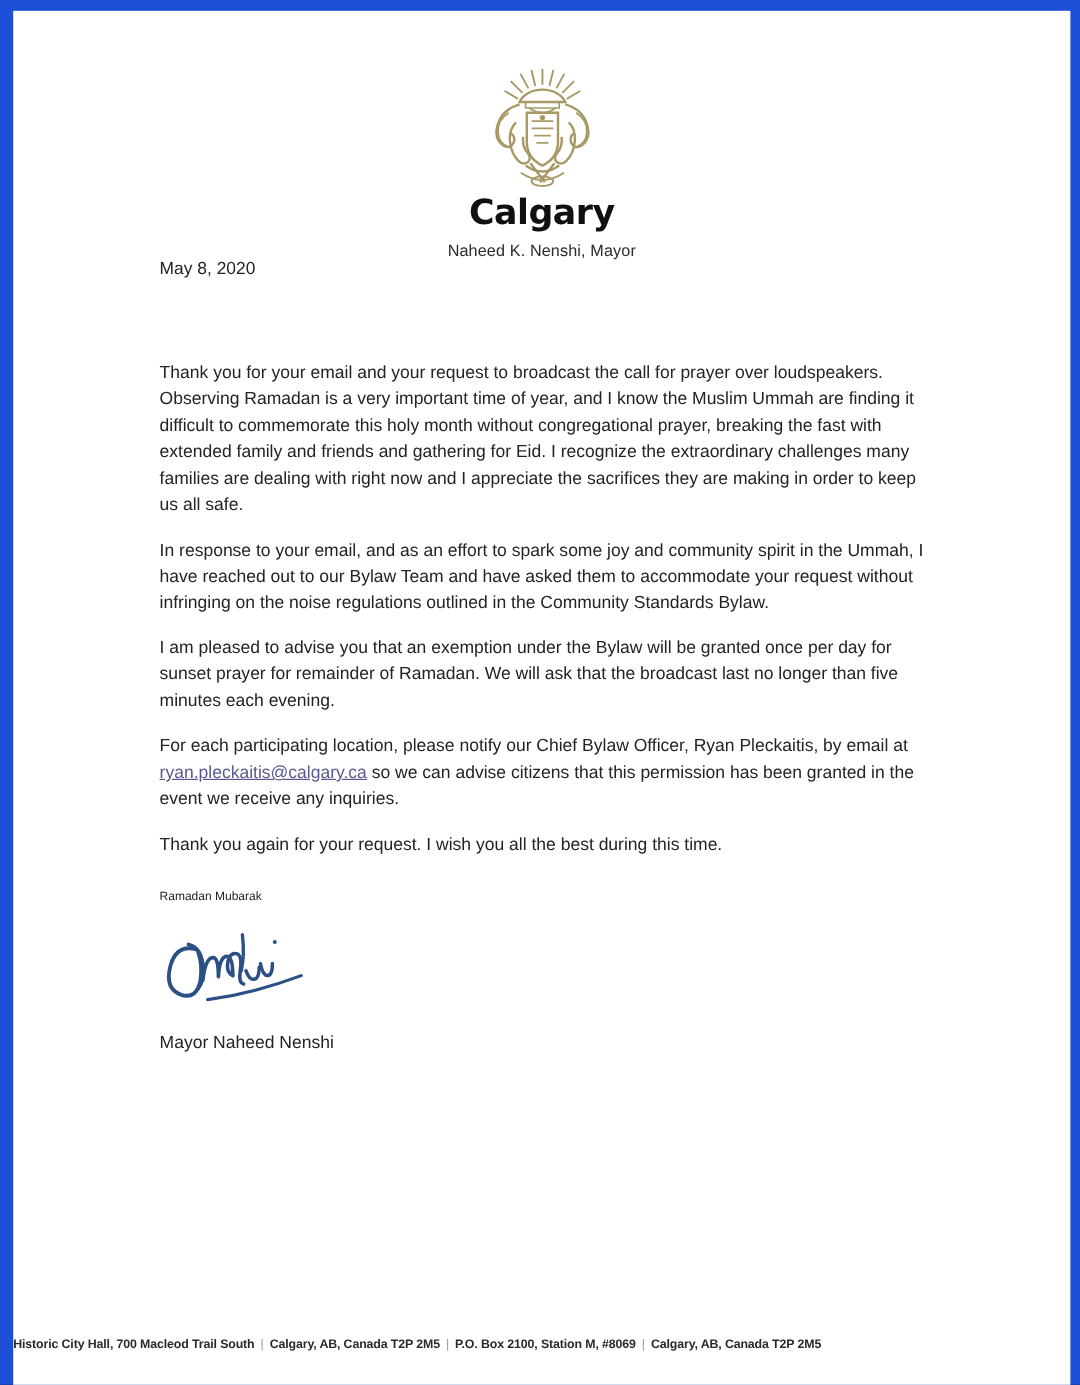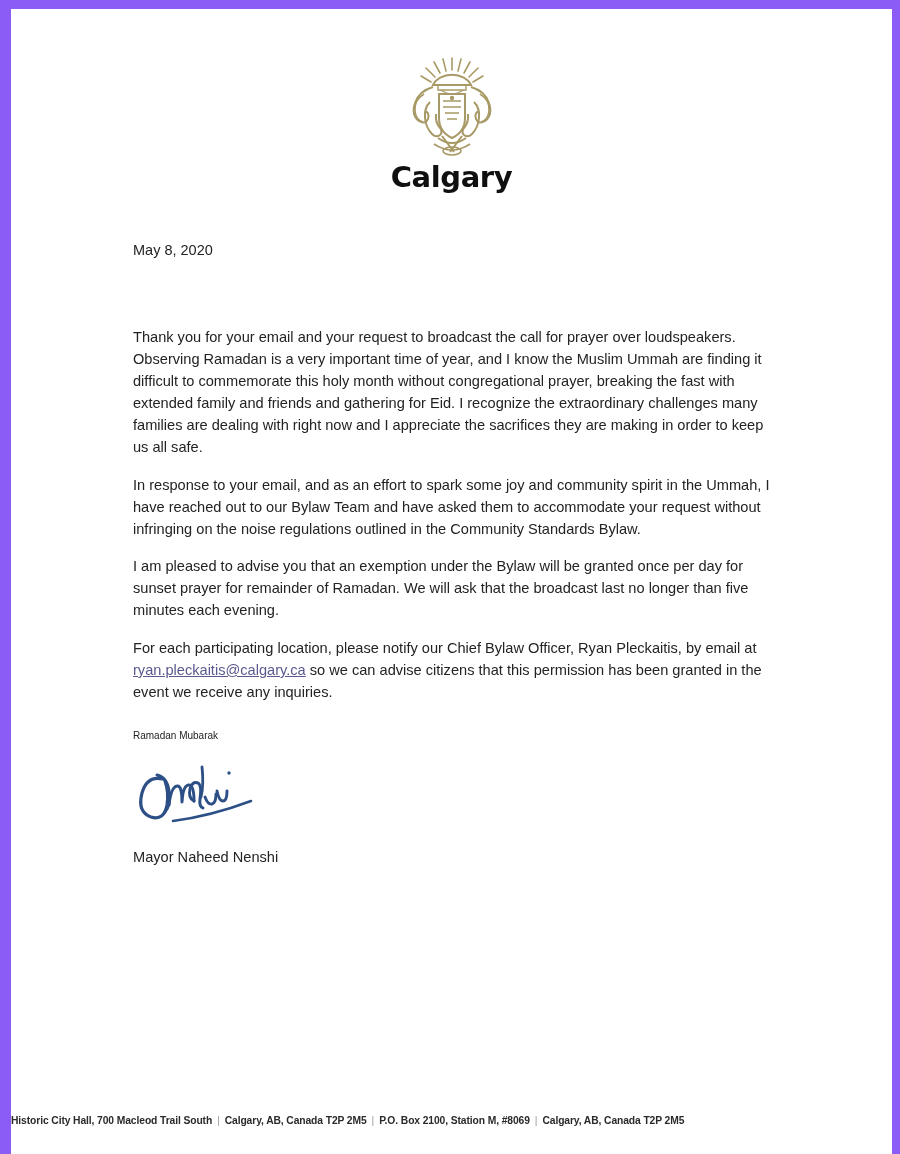--- a/index.html
+++ b/index.html
@@ -12,21 +12,21 @@
     height: 1154px;
     overflow: hidden;
     font-family: "Liberation Sans", sans-serif;
   }
 
   
   .scan-frame {
     position: relative;
     width: 900px;
     height: 1154px;
-    background: #8b5cf6;
+    background: #1d4ed8;
     box-sizing: border-box;
     padding: 9px 8px 0 11px;
   }
 
   .page {
     position: relative;
     width: 100%;
     height: 1145px;
     background: #ffffff;
     box-sizing: border-box;
@@ -60,21 +60,20 @@
     letter-spacing: 0.1px;
   }
 
   
   .letter-body {
     padding: 0 120px 0 122px;
     color: #232323;
   }
   .date {
     font-size: 14.5px;
-    margin-top: 50px;
     color: #232323;
   }
   .para {
     font-size: 14.6px;
     line-height: 1.5;
     margin-top: 16px;
     color: #232323;
     text-align: left;
   }
   .para.first { margin-top: 69px; }
@@ -165,34 +164,36 @@
 
           <path d="M38 84 q14 10 28 0" fill="none" stroke-width="2"></path>
           <path d="M42 82 l12 16 M62 82 l-12 16" stroke-width="2"></path>
           <path d="M34 90 q18 12 36 0" fill="none" stroke-width="1.6"></path>
           <ellipse cx="52" cy="97" rx="9" ry="4" fill="none" stroke-width="1.6"></ellipse>
         </g>
       </svg>
 
       <div class="wordmark">Calgary</div>
 
+      <div class="mayor-line">Naheed K. Nenshi, Mayor</div>
     </div>
 
     <div class="letter-body">
 
       <div class="date">May 8, 2020</div>
 
       <p class="para first">Thank you for your email and your request to broadcast the call for prayer over loudspeakers. Observing Ramadan is a very important time of year, and I know the Muslim Ummah are finding it difficult to commemorate this holy month without congregational prayer, breaking the fast with extended family and friends and gathering for Eid. I recognize the extraordinary challenges many families are dealing with right now and I appreciate the sacrifices they are making in order to keep us all safe.</p>
 
       <p class="para">In response to your email, and as an effort to spark some joy and community spirit in the Ummah, I have reached out to our Bylaw Team and have asked them to accommodate your request without infringing on the noise regulations outlined in the Community Standards Bylaw.</p>
 
       <p class="para">I am pleased to advise you that an exemption under the Bylaw will be granted once per day for sunset prayer for remainder of Ramadan.  We will ask that the broadcast last no longer than five minutes each evening.</p>
 
       <p class="para"><span>For each participating location, please notify our Chief Bylaw Officer, Ryan Pleckaitis, by email at </span><a class="email-link" href="#">ryan.pleckaitis@calgary.ca</a><span> so we can advise citizens that this permission has been granted in the event we receive any inquiries.</span></p>
 
+      <p class="para">Thank you again for your request.  I wish you all the best during this time.</p>
 
       <div class="signoff">Ramadan Mubarak</div>
     </div>
 
     <div class="signature-block">
 
       <svg class="signature" viewBox="0 0 150 76">
         <g fill="none" stroke="#2c4f86" stroke-linecap="round" stroke-linejoin="round">
 
           <path d="M30 22 q-16 -4 -21 14 q-5 19 9 24 q13 4 16 -12 q2 -13 -2 -24" stroke-width="3.2"></path>

